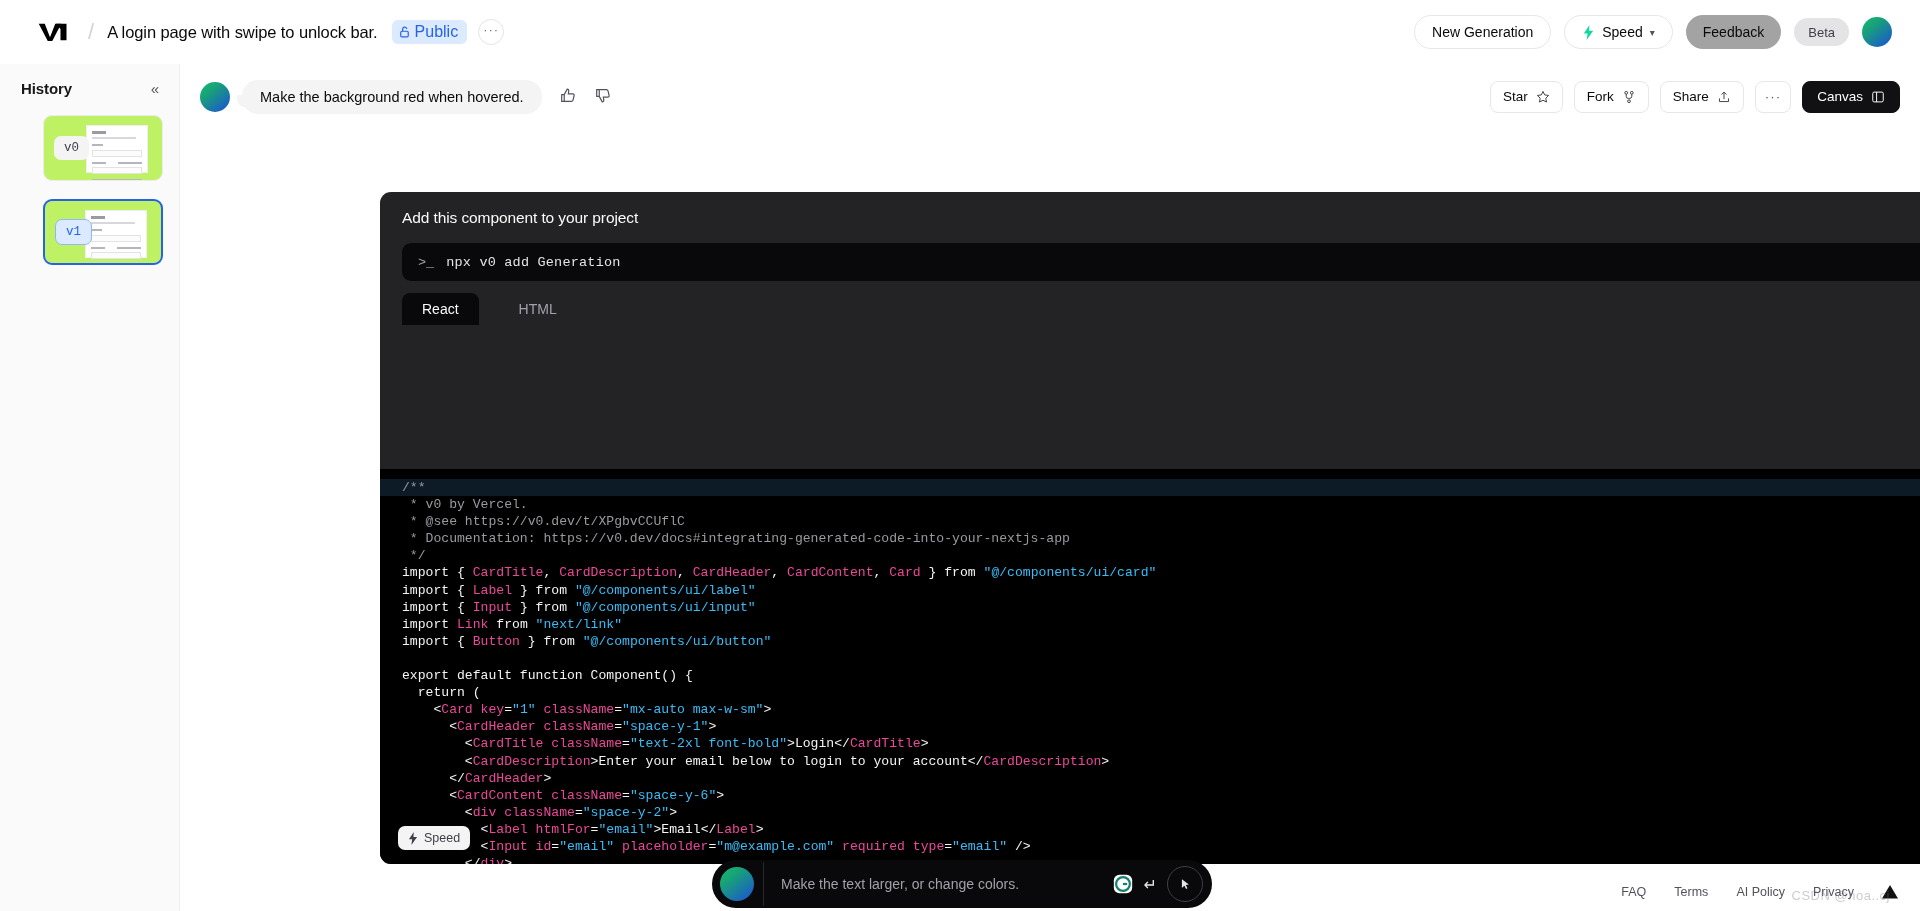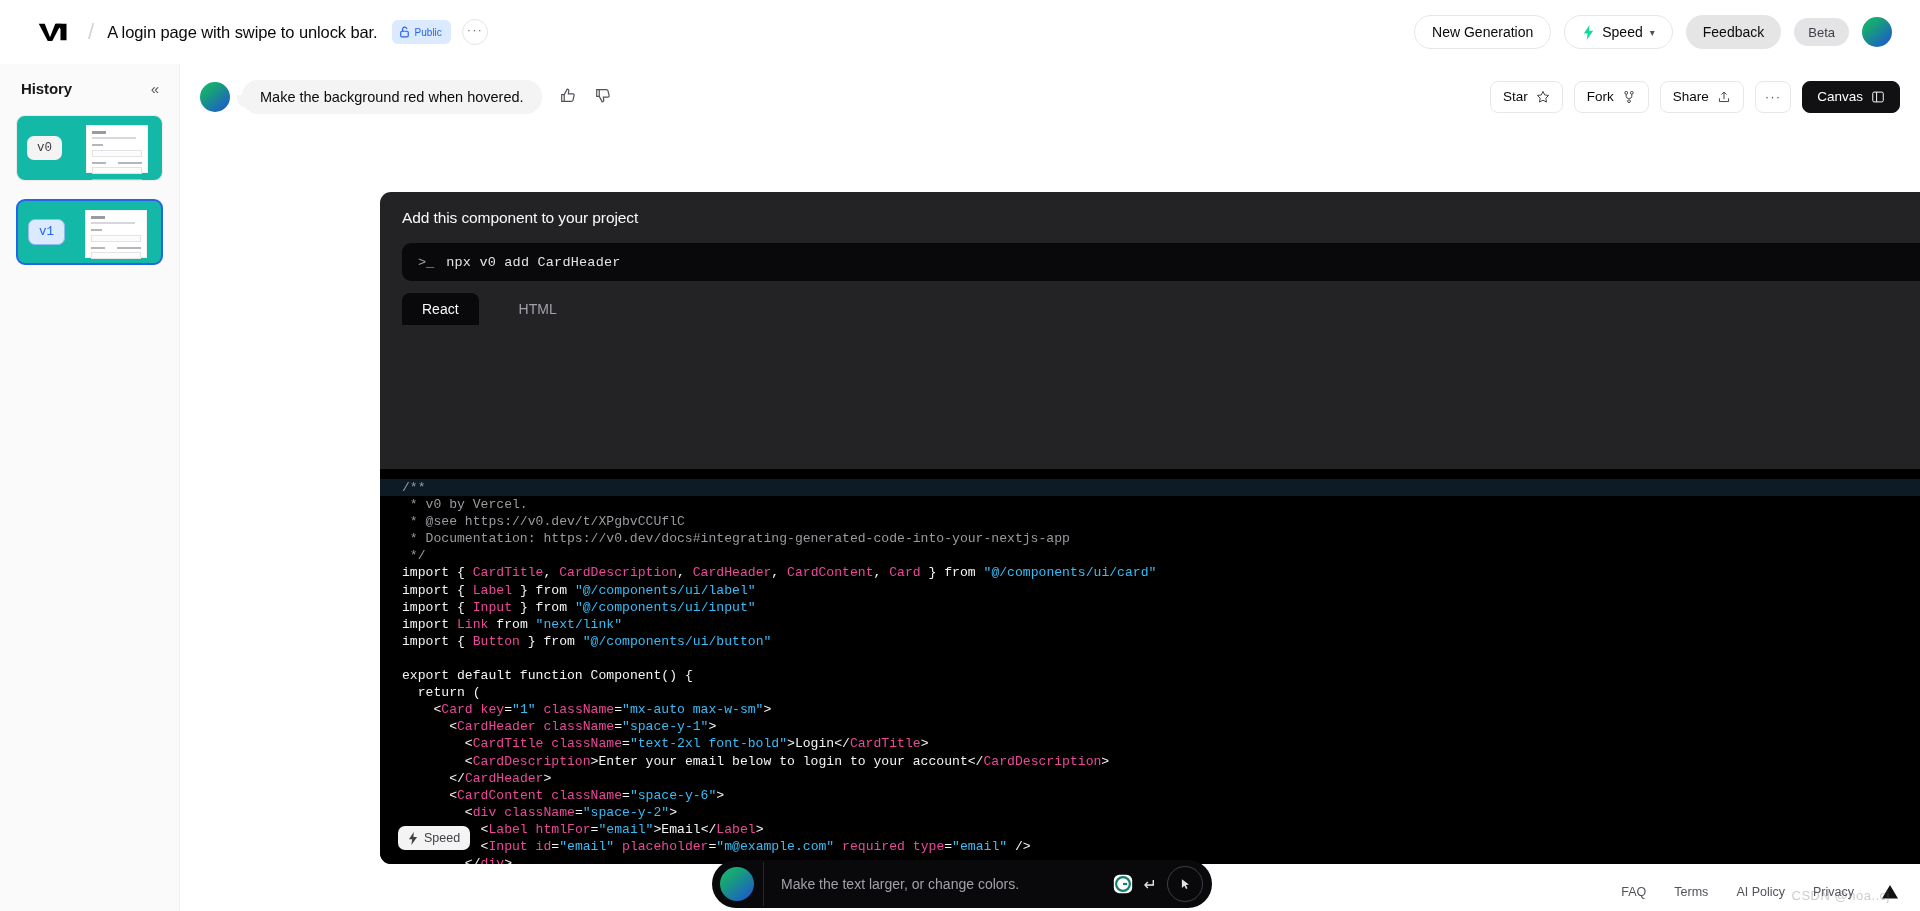--- a/index.html
+++ b/index.html
@@ -16,36 +16,36 @@
     position: absolute; top: 0; left: 0; width: 1920px; height: 64px;
     background: #ffffff; display: flex; align-items: center;
     padding: 0 20px; gap: 0;
   }
   .logo-v0 { width: 38px; height: 38px; display:flex; align-items:center; justify-content:center; margin-left: 14px;}
   .crumb-sep { color: #d4d4d8; font-size: 22px; margin: 0 13px 0 16px; font-weight: 300;}
   .proj-title { font-size: 16.5px; color: #0a0a0a; letter-spacing: -0.1px; white-space: nowrap; }
   .public-badge {
     margin-left: 14px; display: flex; align-items: center; gap: 5px;
     background: #dbeafe; color: #2563eb; border-radius: 6px;
-    padding: 4px 9px 4px 7px; font-size: 10px; height: 24px;
+    padding: 4px 9px 4px 7px; font-size: 16px; height: 24px;
   }
   .dots-btn {
     margin-left: 11px; width: 26px; height: 26px; border-radius: 50%;
     border: 1px solid #e5e5e5; background:#fff; color:#71717a;
     display:flex; align-items:center; justify-content:center; font-size: 13px;
     letter-spacing: 1px; line-height: 0; padding-bottom:5px;
   }
   .topbar-right { margin-left: auto; display: flex; align-items: center; gap: 13px; padding-right: 8px;}
   .btn-pill {
     border: 1px solid #e7e7e9; background: #fff; border-radius: 999px;
     height: 34px; padding: 0 17px; font-size: 14px; color: #0a0a0a;
     display: flex; align-items: center; gap: 7px; white-space: nowrap;
   }
   .btn-flat {
-    background: #e5e5e5; border: none; border-radius: 999px;
+    background: #a3a3a3; border: none; border-radius: 999px;
     height: 34px; padding: 0 17px; font-size: 14px; color: #0a0a0a;
     display: flex; align-items: center; white-space: nowrap;
   }
   .beta-badge {
     background: #e4e4e7; border-radius: 999px; height: 28px;
     padding: 0 14px; font-size: 13px; color:#3f3f46;
     display:flex; align-items:center;
   }
   .avatar-grad {
     width: 30px; height: 30px; border-radius: 50%;
@@ -56,22 +56,22 @@
   
   .sidebar {
     position: absolute; left: 0; top: 64px; width: 180px; height: 847px;
     background: #fafafa; border-right: 1px solid #f0f0f0;
     padding: 14px 16px 0 16px;
   }
   .side-head { display:flex; align-items:center; justify-content:space-between; padding: 2px 4px 0 5px;}
   .side-title { font-size: 15px; color:#18181b; font-weight: 600; letter-spacing:-0.1px;}
   .collapse-btn { color:#52525b; font-size: 15px; line-height: 1; }
   .thumb {
-    margin-top: 18px; height: 66px; border-radius: 9px; background: #14b8a6;
-    border: 1px solid #ececec; position: relative; overflow:hidden;
+    margin-top: 18px; height: 66px; border-radius: 9px; background: #bef264;
+    border: 1px solid #ececec; position: relative; overflow:hidden;margin-left:27px;
   }
   .thumb.sel { border: 2px solid #2563eb; }
   .ver-tag {
     position:absolute; left: 10px; top: 50%; transform: translateY(-50%);
     background:#f4f4f5; color:#3f3f46; border-radius: 7px;
     font-size: 12.5px; padding: 5px 10px; font-family:"Liberation Mono", monospace;
   }
   .thumb.sel .ver-tag { background:#dbeafe; color:#2563eb; border:1px solid #93b8f7;}
   
   .mini {
@@ -350,21 +350,21 @@
     <div class="panel-head">
       <div class="panel-title">Add this component to your project</div>
       <div class="learn-more">
         <span>Learn more</span>
         <span>↗</span>
       </div>
     </div>
 
     <div class="term">
       <span class="term-prompt">&gt;_</span>
-      <span class="term-txt">npx v0 add CardHeader</span>
+      <span class="term-txt">npx v0 add Generation</span>
       <span class="term-copy">
         <svg width="15" height="16" viewBox="0 0 16 18" fill="none" stroke="#e4e4e7" stroke-width="1.3">
             <rect x="3" y="3" width="10" height="13" rx="1.6"></rect>
             <path d="M6 3V1.8h4V3"></path>
           </svg>
       </span>
     </div>
 
     <div class="tabs">
       <div class="tab active">React</div>

